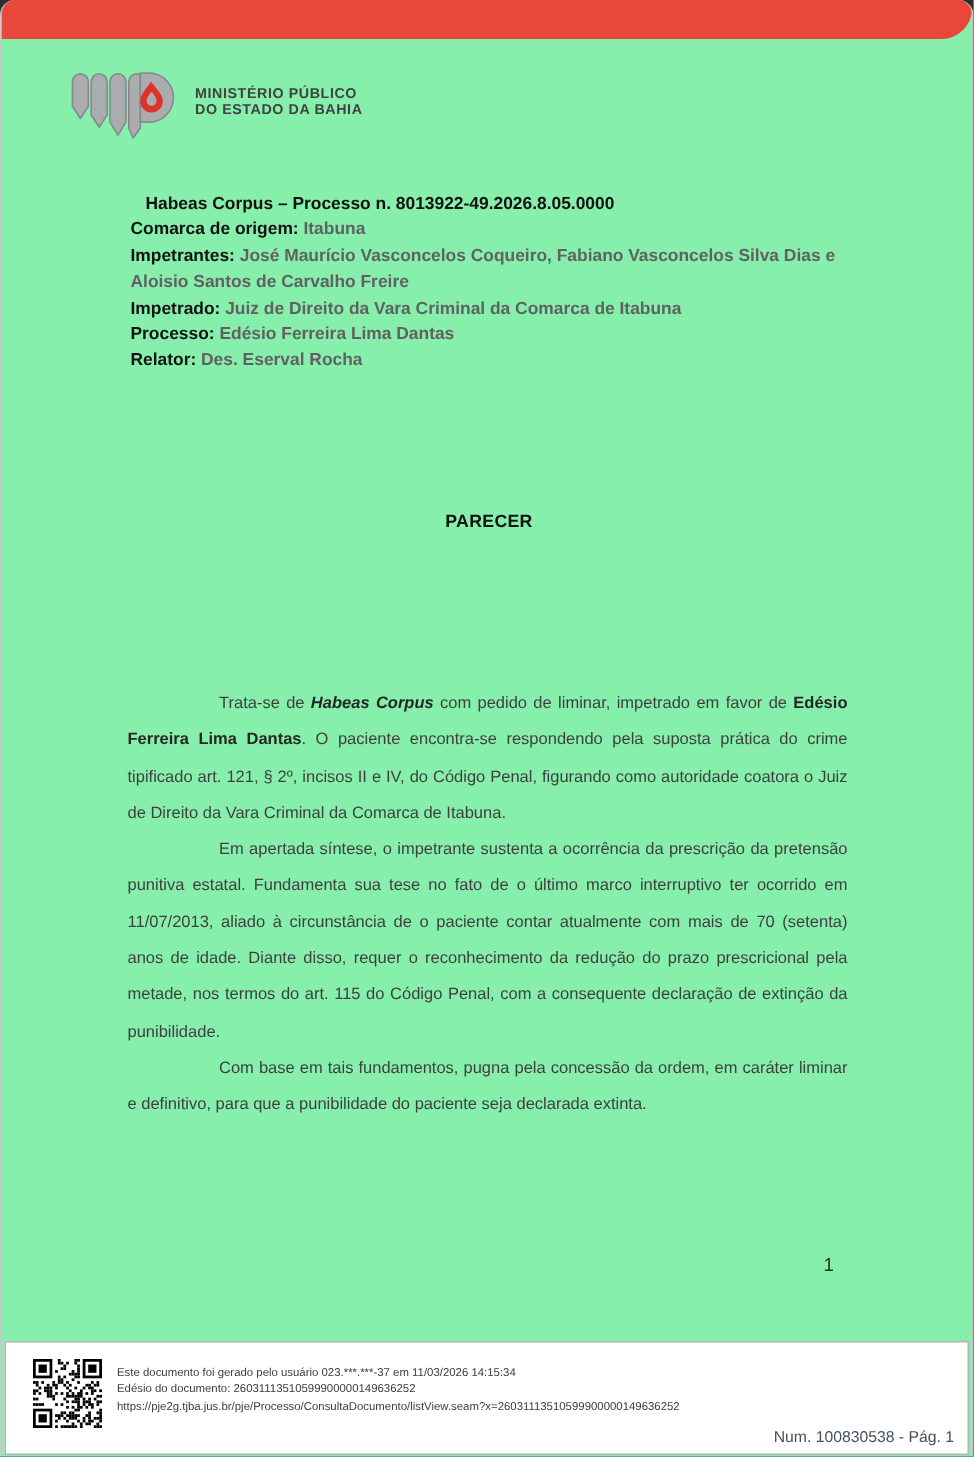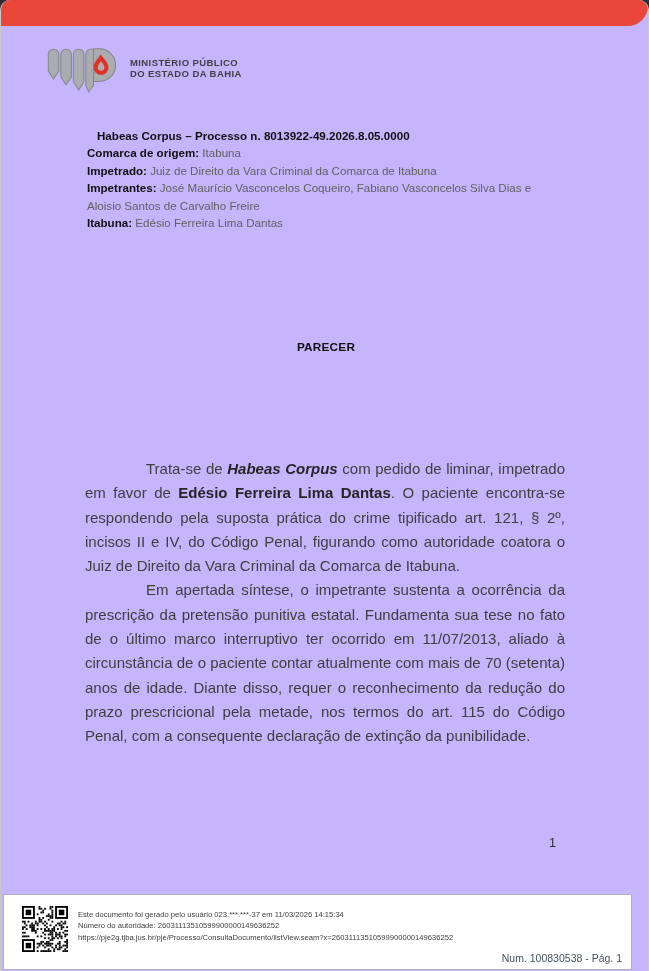--- a/index.html
+++ b/index.html
@@ -4,21 +4,21 @@
 <style>
   html,body{margin:0;padding:0;}
   body{
     background:#2e2e30;
     font-family:"Liberation Sans", sans-serif;
     -webkit-font-smoothing:antialiased;
   }
   .page{
     position:relative;
     width:649px;height:971px;
-    background:#c4b5fd;
+    background:#86efac;
     border-radius:10px 10px 0 0;
     overflow:hidden;
     box-sizing:border-box;
     border-left:1px solid #c9c9c9;
     border-right:1px solid #c9c9c9;
   }
   
   .redbar{
     position:absolute;top:0;left:0;right:0;height:26px;
     border-radius:10px 8px 28px 0;
@@ -31,41 +31,41 @@
     font-size:9.5px;font-weight:bold;color:#414042;
     letter-spacing:.4px;line-height:11.5px;white-space:nowrap;
   }
   
   .case-info{
     position:absolute;left:86px;top:127px;width:478px;
     font-size:11.6px;line-height:17.4px;color:#1a1a1a;
   }
   .ci-title{font-weight:bold;color:#111;padding-left:10px;}
   .ci-label{font-weight:bold;color:#111;text-align:right;}
-  .ci-value{color:#616161;}
+  .ci-value{color:#616161;font-weight:bold;}
   
   .section-title{
     position:absolute;left:86px;top:340px;width:478px;
     text-align:center;font-weight:bold;font-size:11.8px;color:#111;
     letter-spacing:.2px;
   }
   
   .doc-body{
     position:absolute;left:84px;top:457px;width:480px;
-    font-size:15px;line-height:24.3px;color:#3f3f3f;
+    font-size:11px;line-height:24.3px;color:#3f3f3f;
     text-align:justify;
   }
   .doc-body p{margin:0;text-indent:61px;}
   .doc-body .b{font-weight:bold;color:#262626;}
   .doc-body .bi{font-weight:bold;font-style:italic;color:#262626;}
   
   .page-num{position:absolute;left:548px;top:836px;font-size:12.5px;color:#2e2e2e;}
   
   .footer-box{
-    position:absolute;left:2px;right:16px;bottom:1px;height:76px;
+    position:absolute;left:2px;right:2px;bottom:1px;height:76px;
     border:1px solid #b3b3b3;background:#fff;box-sizing:border-box;
   }
   .qr{position:absolute;left:18px;top:9px;width:46px;height:50px;}
   .footer-lines{
     position:absolute;left:74px;top:14px;
     font-size:7.6px;line-height:11.4px;color:#3c3c3c;white-space:nowrap;
   }
   .doc-ref{
     position:absolute;right:9px;bottom:5px;
     font-size:10.5px;color:#44505c;text-align:center;
@@ -92,31 +92,33 @@
     <div class="org-name">
       <div>MINISTÉRIO PÚBLICO</div>
       <div>DO ESTADO DA BAHIA</div>
     </div>
   </div>
 
   <div class="case-info">
     <div class="ci-title">Habeas Corpus – Processo n. 8013922-49.2026.8.05.0000</div>
     <div>
         <div><span class="ci-label">Comarca de origem:</span><span class="ci-value"> Itabuna</span></div>
+        <div><span class="ci-label">Impetrantes:</span><span class="ci-value"> José Maurício Vasconcelos Coqueiro, Fabiano Vasconcelos Silva Dias e Aloisio Santos de Carvalho Freire</span></div>
         <div><span class="ci-label">Impetrado:</span><span class="ci-value"> Juiz de Direito da Vara Criminal da Comarca de Itabuna</span></div>
-        <div><span class="ci-label">Impetrantes:</span><span class="ci-value"> José Maurício Vasconcelos Coqueiro, Fabiano Vasconcelos Silva Dias e Aloisio Santos de Carvalho Freire</span></div>
-        <div><span class="ci-label">Itabuna:</span><span class="ci-value"> Edésio Ferreira Lima Dantas</span></div>
+        <div><span class="ci-label">Processo:</span><span class="ci-value"> Edésio Ferreira Lima Dantas</span></div>
+        <div><span class="ci-label">Relator:</span><span class="ci-value"> Des. Eserval Rocha</span></div>
       </div>
   </div>
 
   <div class="section-title">PARECER</div>
 
   <div class="doc-body">
       <p><span>Trata-se de </span><span class="bi">Habeas Corpus</span><span> com pedido de liminar, impetrado em favor de </span><span class="b">Edésio Ferreira Lima Dantas</span><span>. O paciente encontra-se respondendo pela suposta prática do crime tipificado art. 121, § 2º, incisos II e IV, do Código Penal, figurando como autoridade coatora o Juiz de Direito da Vara Criminal da Comarca de Itabuna.</span></p>
       <p><span>Em apertada síntese, o impetrante sustenta a ocorrência da prescrição da pretensão punitiva estatal. Fundamenta sua tese no fato de o último marco interruptivo ter ocorrido em 11/07/2013, aliado à circunstância de o paciente contar atualmente com mais de 70 (setenta) anos de idade. Diante disso, requer o reconhecimento da redução do prazo prescricional pela metade, nos termos do art. 115 do Código Penal, com a consequente declaração de extinção da punibilidade.</span></p>
+      <p><span>Com base em tais fundamentos, pugna pela concessão da ordem, em caráter liminar e definitivo, para que a punibilidade do paciente seja declarada extinta.</span></p>
     </div>
 
   <div class="page-num">1</div>
 
   <div class="footer-box">
     <div class="qr"><svg xmlns="http://www.w3.org/2000/svg" width="46" height="50" viewBox="0 0 50 50">
           <rect x="0" y="16" width="2" height="2" fill="#000"></rect>
           <rect x="0" y="22" width="2" height="2" fill="#000"></rect>
           <rect x="0" y="24" width="2" height="2" fill="#000"></rect>
           <rect x="0" y="28" width="2" height="2" fill="#000"></rect>
@@ -299,19 +301,19 @@
           <rect x="4" y="4" width="6" height="6" fill="#000"></rect>
           <rect x="36" y="0" width="14" height="14" fill="#000"></rect>
           <rect x="38" y="2" width="10" height="10" fill="#fff"></rect>
           <rect x="40" y="4" width="6" height="6" fill="#000"></rect>
           <rect x="0" y="36" width="14" height="14" fill="#000"></rect>
           <rect x="2" y="38" width="10" height="10" fill="#fff"></rect>
           <rect x="4" y="40" width="6" height="6" fill="#000"></rect>
         </svg></div>
     <div class="footer-lines">
       <div>Este documento foi gerado pelo usuário 023.***.***-37 em 11/03/2026 14:15:34</div>
-      <div>Número do autoridade: 26031113510599900000149636252</div>
+      <div>Edésio do documento: 26031113510599900000149636252</div>
       <div>https://pje2g.tjba.jus.br/pje/Processo/ConsultaDocumento/listView.seam?x=26031113510599900000149636252</div>
     </div>
     <div class="doc-ref">Num. 100830538 - Pág. 1</div>
   </div>
 
 </div>
 
 </body></html>

